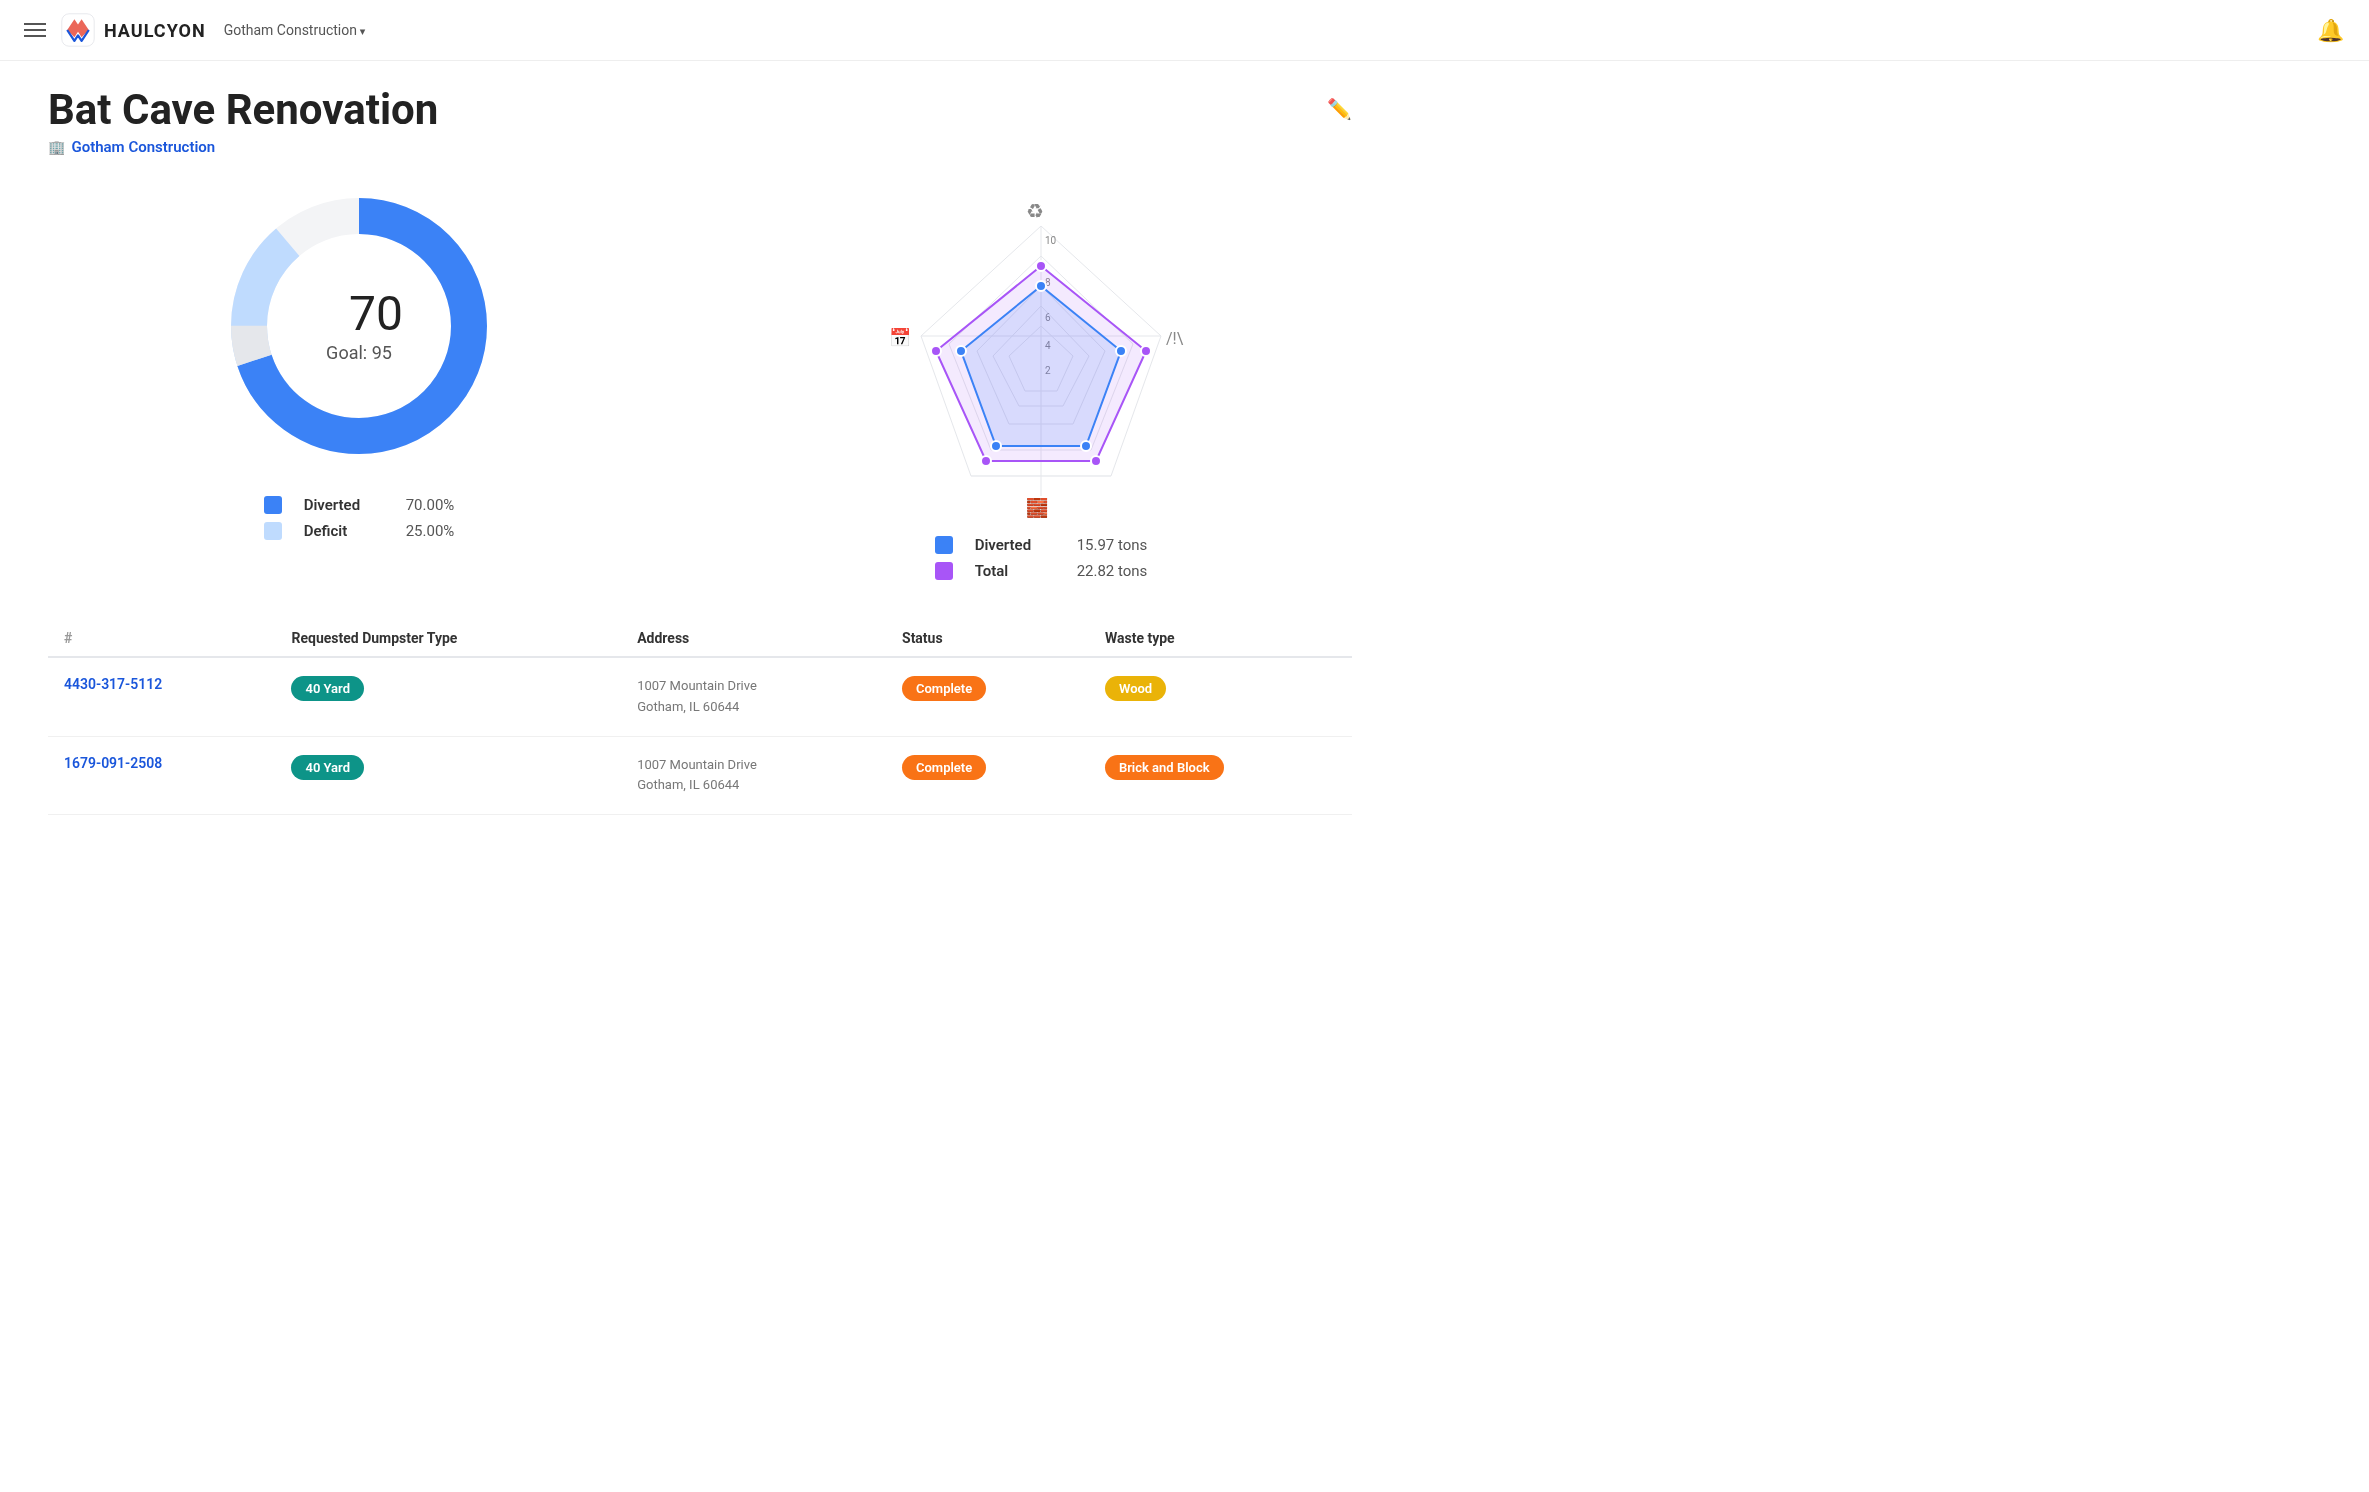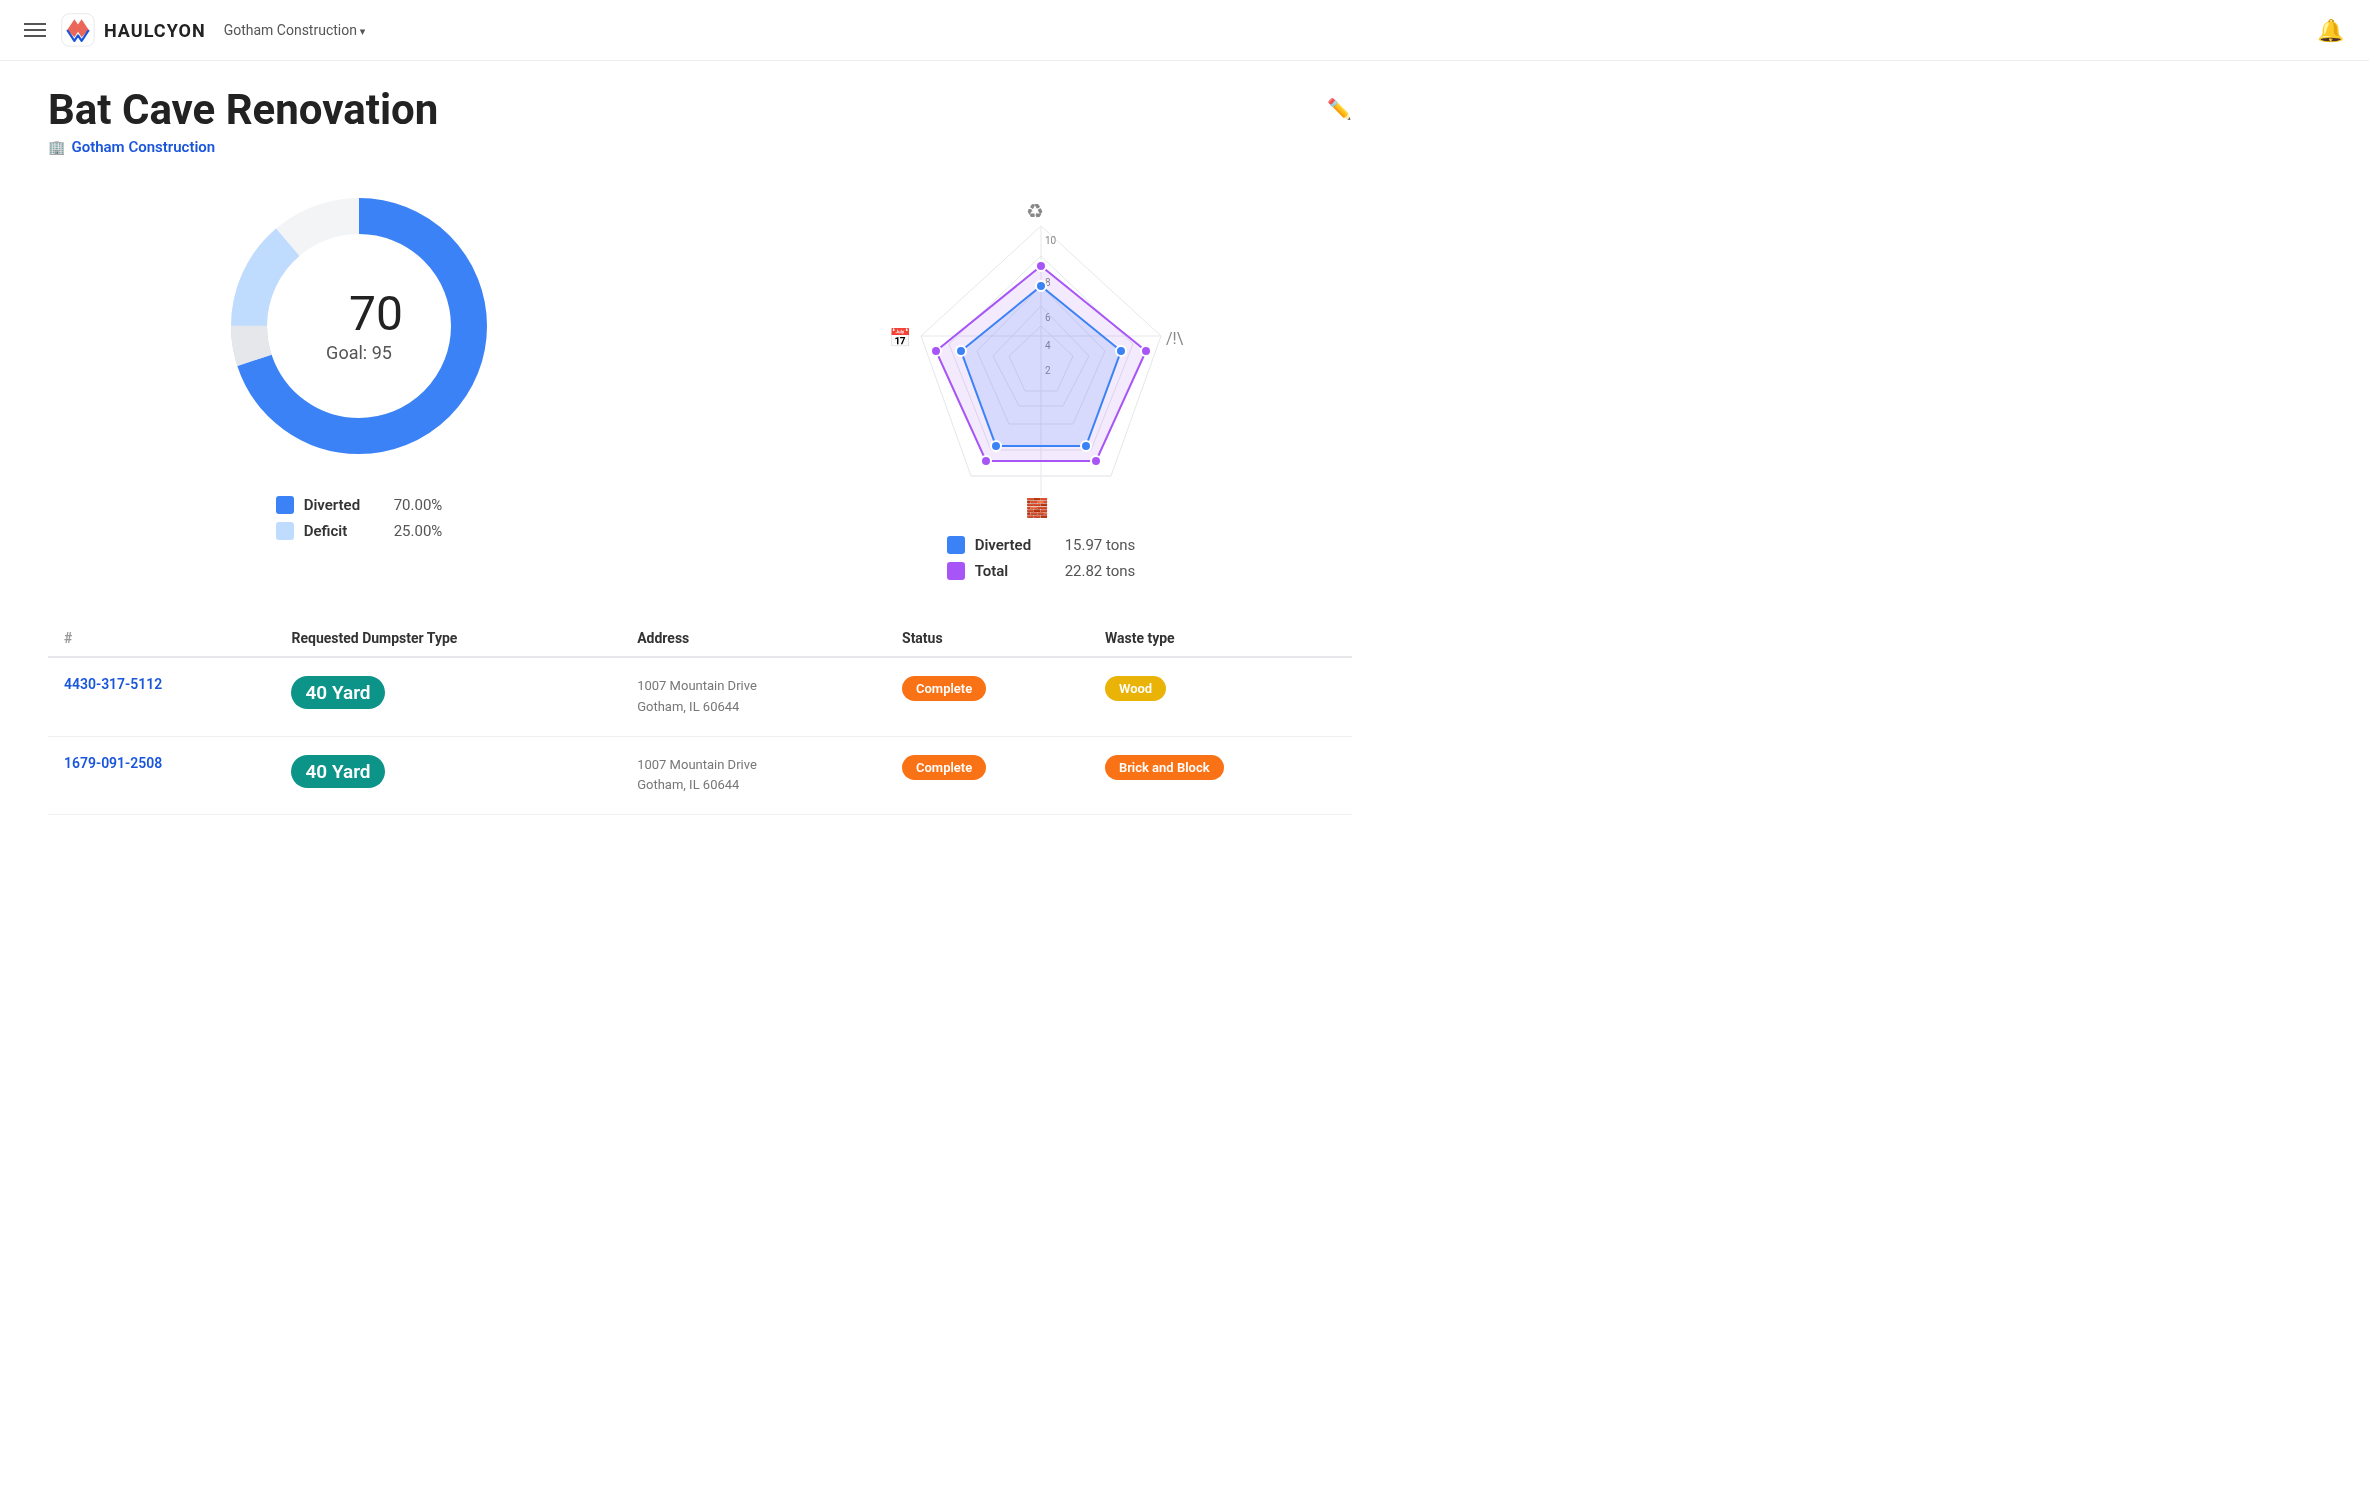--- a/index.html
+++ b/index.html
@@ -40,21 +40,21 @@
 
     
     .donut-container { display: flex; flex-direction: column; align-items: center; }
     .donut-wrapper { position: relative; width: 280px; height: 280px; margin-bottom: 20px; }
     .donut-wrapper canvas, .donut-wrapper svg { position: absolute; top: 0; left: 0; }
     .donut-center { position: absolute; top: 50%; left: 50%; transform: translate(-50%, -50%); text-align: center; }
     .donut-value { font-size: 48px; font-weight: 400; color: #222; line-height: 1; margin-left: 34px; }
     .donut-goal { font-size: 18px; color: #555; margin-top: 4px; }
 
     .legend { display: flex; flex-direction: column; gap: 8px; margin-top: 10px; }
-    .legend-item { display: flex; align-items: flex-start; gap: 10px; font-size: 15px; }
+    .legend-item { display: flex; align-items: flex-start; gap: 22px; font-size: 15px; }
     .legend-color { width: 18px; height: 18px; border-radius: 3px; flex-shrink: 0; }
     .legend-label { font-weight: 600; color: #333; min-width: 80px; }
     .legend-value { color: #555; }
 
     
     .radar-container { display: flex; flex-direction: column; align-items: center; }
     .radar-wrapper { position: relative; width: 320px; height: 340px; }
     .radar-legend { display: flex; flex-direction: column; gap: 8px; margin-top: 10px; }
 
     
@@ -69,21 +69,21 @@
       border-bottom: 2px solid #e5e7eb;
     }
     .data-table th:first-child { color: #999; font-weight: 700; }
     .data-table td {
       padding: 18px 16px;
       border-bottom: 1px solid #f0f0f0;
       font-size: 14px;
       vertical-align: top;
     }
     .order-link { color: #1a56db; font-weight: 600; font-size: 14px; text-decoration: none; cursor: pointer; }
-    .badge-teal { background: #0d9488; color: #fff; padding: 5px 14px; border-radius: 20px; font-size: 19px; font-weight: 600; display: inline-block; }
+    .badge-teal { background: #0d9488; color: #fff; padding: 5px 14px; border-radius: 20px; font-size: 13px; font-weight: 600; display: inline-block; }
     .badge-orange { background: #f97316; color: #fff; padding: 5px 14px; border-radius: 20px; font-size: 13px; font-weight: 600; display: inline-block; }
     .badge-yellow { background: #eab308; color: #fff; padding: 5px 14px; border-radius: 20px; font-size: 13px; font-weight: 600; display: inline-block; }
     .address-line { color: #777; font-size: 13px; line-height: 1.6; }
 
     
     .donut-svg { transform: rotate(-90deg); }
   </style>
 </head>
 <body>
 

